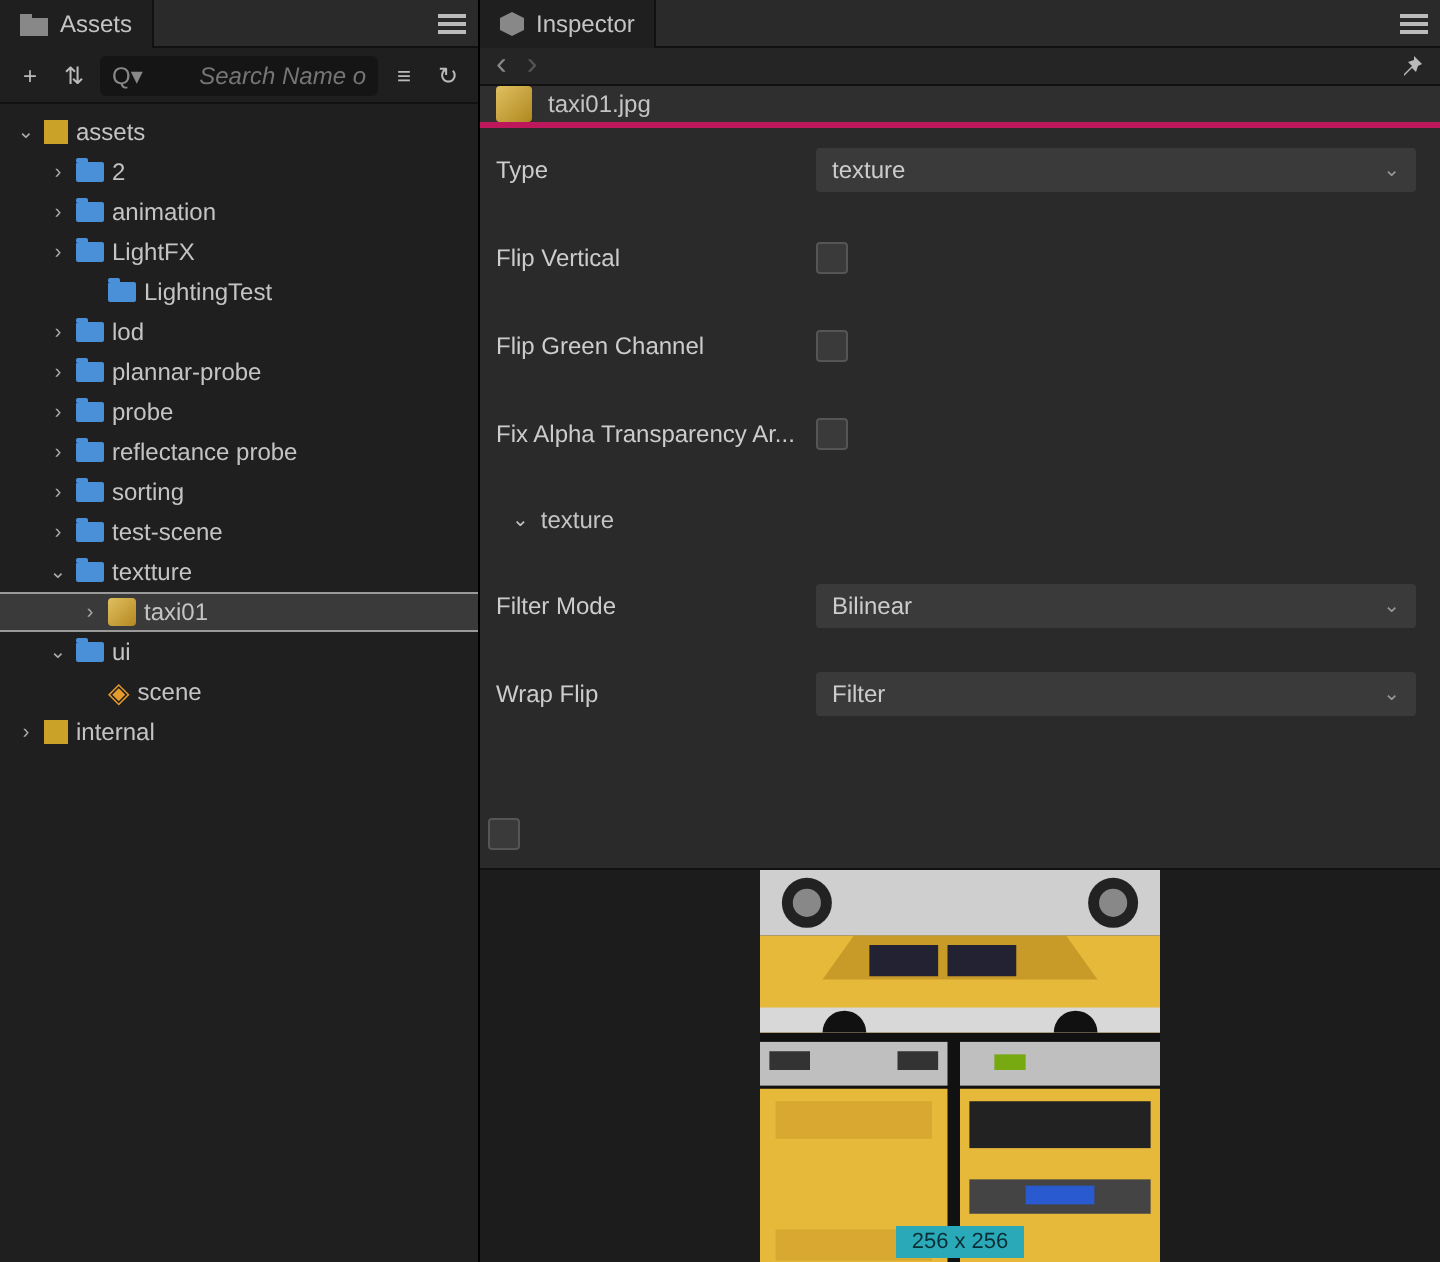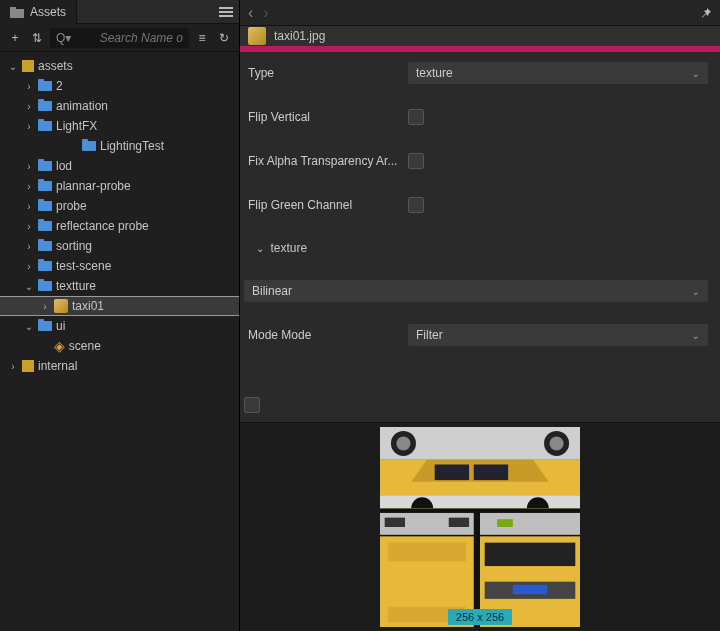--- a/index.html
+++ b/index.html
@@ -23,21 +23,21 @@
 .pkg-ic { width:12px; height:12px; background:#c9a227; }
 .fire-ic { color:#e59a2d; font-size:14px; }
 .img-ic { width:14px; height:14px; background: linear-gradient(135deg,#e0c060,#b58820); border-radius:2px; }
 .tree-label { white-space:nowrap; }
 
 
 .inspector-panel { flex:1; height:100%; background:#2a2a2a; display:flex; flex-direction:column; }
 .insp-subbar { height:26px; display:flex; align-items:center; padding:0 8px; gap:10px; background:#252525; border-bottom:1px solid #111; }
 .nav-arrow { color:#888; cursor:pointer; font-size:16px; }
 .pin { margin-left:auto; color:#999; cursor:pointer; }
-.file-row { height:26px; display:flex; align-items:center; gap:8px; padding:0 8px; background:#2f2f2f; border-bottom:6px solid #be185d; }
+.file-row { height:26px; display:flex; align-items:center; gap:8px; padding:0 8px; background:#2f2f2f; border-bottom:3px solid #be185d; }
 .thumb-sm { width:18px; height:18px; background: linear-gradient(135deg,#e0c060,#b08820); border-radius:2px; }
 .props { padding:8px 4px 4px 4px; display:flex; flex-direction:column; gap:18px; }
 .prop-row { display:flex; align-items:center; height:26px; }
 .prop-label { width:164px; padding-left:4px; color:#ccc; white-space:nowrap; overflow:hidden; text-overflow:ellipsis; }
 .prop-ctrl { flex:1; padding-right:8px; }
 .sel { width:100%; height:22px; background:#3a3a3a; border:none; color:#ccc; padding:0 8px; display:flex; align-items:center; justify-content:space-between; border-radius:2px; cursor:pointer; }
 .sel .chev { font-size:10px; color:#999; }
 .txt { width:100%; height:22px; background:#3a3a3a; border:none; color:#ccc; padding:0 8px; border-radius:2px; outline:none; }
 .chk { width:16px; height:16px; background:#3a3a3a; border:1px solid #555; border-radius:2px; }
 .section-row { display:flex; align-items:center; height:24px; padding-left:12px; gap:6px; cursor:pointer; }
@@ -100,21 +100,21 @@
       <div class="tree-row" style="padding-left: 24px;">
         <span class="arrow">›</span>
         <span class="folder-ic"></span>
         <span class="tree-label">animation</span>
       </div>
       <div class="tree-row" style="padding-left: 24px;">
         <span class="arrow">›</span>
         <span class="folder-ic"></span>
         <span class="tree-label">LightFX</span>
       </div>
-      <div class="tree-row" style="padding-left: 40px; margin-left: 28px;">
+      <div class="tree-row" style="padding-left: 40px;">
         <span class="arrow"></span>
         <span class="folder-ic"></span>
         <span class="tree-label">LightingTest</span>
       </div>
       <div class="tree-row" style="padding-left: 24px;">
         <span class="arrow">›</span>
         <span class="folder-ic"></span>
         <span class="tree-label">lod</span>
       </div>
       <div class="tree-row" style="padding-left: 24px;">
@@ -164,20 +164,31 @@
       </div>
       <div class="tree-row" style="padding-left: 8px;">
         <span class="arrow">›</span>
         <span class="pkg-ic"></span>
         <span class="tree-label">internal</span>
       </div>
     </div>
 </div>
 
 <div class="inspector-panel">
+  <div class="panel-header">
+    <div class="panel-tab">
+      <svg width="12" height="12">
+          <polygon points="6,0 12,3 12,9 6,12 0,9 0,3" fill="#888"></polygon>
+        </svg>
+      <span>Inspector</span>
+    </div>
+    <div class="panel-burger">
+        <div class="burger"></div>
+      </div>
+  </div>
   <div class="insp-subbar">
     <span class="nav-arrow">‹</span>
     <span class="nav-arrow" style="color:#555;">›</span>
     <span class="pin">
       <svg width="12" height="12">
           <path d="M7 1l4 4-2 1-1 3-2-2-4 4 0-1 4-4-2-2 3-1z" fill="#bbb"></path>
         </svg>
     </span>
   </div>
   <div class="file-row">
@@ -195,45 +206,46 @@
           </div>
         </div>
     </div>
     <div class="prop-row">
       <div class="prop-label">Flip Vertical</div>
       <div class="prop-ctrl">
           <div class="chk"></div>
         </div>
     </div>
     <div class="prop-row">
+      <div class="prop-label">Flip Green Channel</div>
+      <div class="prop-ctrl">
+          <div class="chk"></div>
+        </div>
+    </div>
+    <div class="prop-row">
       <div class="prop-label">Fix Alpha Transparency Ar...</div>
-      <div class="prop-ctrl">
-          <div class="chk"></div>
-        </div>
-    </div>
-    <div class="prop-row">
-      <div class="prop-label">Flip Green Channel</div>
       <div class="prop-ctrl">
           <div class="chk"></div>
         </div>
     </div>
     <div class="section-row">
       <span style="font-size:10px;">⌄</span>
       <span>texture</span>
     </div>
     <div class="prop-row">
+      <div class="prop-label">Filter Mode</div>
       <div class="prop-ctrl">
           <div class="sel">
             <span>Bilinear</span>
             <span class="chev">⌄</span>
           </div>
         </div>
     </div>
     <div class="prop-row">
-      <div class="prop-label">Mode Mode</div>
+      <div class="prop-label">Wrap Flip</div>
       <div class="prop-ctrl">
           <div class="sel">
             <span>Filter</span>
             <span class="chev">⌄</span>
           </div>
         </div>
     </div>
     <div style="height:8px;"></div>
     <div class="prop-row">
       <div class="prop-ctrl">

